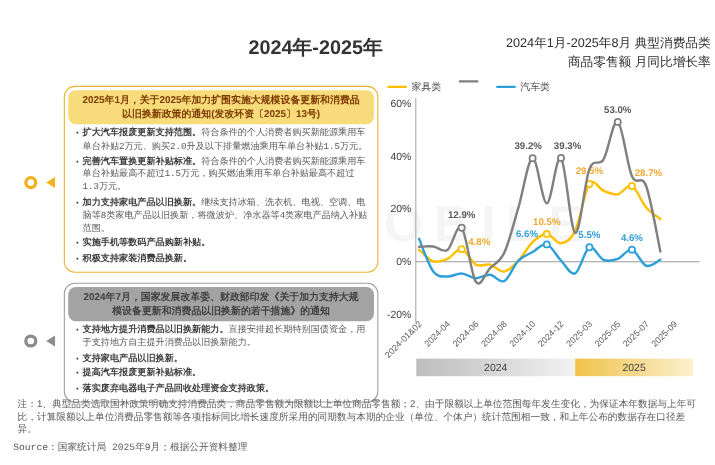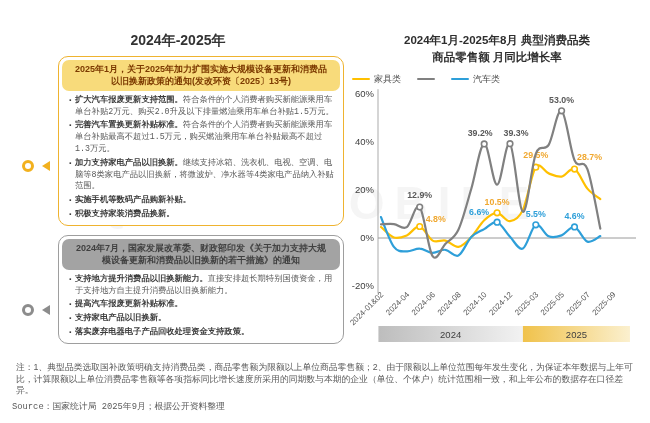--- a/index.html
+++ b/index.html
@@ -5,21 +5,21 @@
   html,body{margin:0;padding:0;}
   body{font-family:"Liberation Sans","DejaVu Sans",sans-serif;}
   #slide{position:relative;width:650px;height:423px;background:#ffffff;overflow:hidden;}
 
   
   #watermark{position:absolute;top:176px;left:92px;font-size:46px;font-weight:bold;
     letter-spacing:10px;color:rgba(60,60,60,0.05);white-space:nowrap;user-select:none;}
 
   
   #left-col{position:absolute;left:8px;top:30px;width:340px;}
-  #left-title{text-align:center;font-size:14px;font-weight:bold;color:#333;line-height:1.55;margin-bottom:4px;}
+  #left-title{text-align:right;font-size:18px;font-weight:bold;color:#333;line-height:1.55;margin-bottom:20px;}
   .policy-box{position:relative;margin-left:50px;width:286px;border-radius:10px;background:#fff;
     box-sizing:border-box;margin-bottom:9px;}
   .box-gold{border:1.5px solid #EFB32F;}
   .box-gray{border:1.5px solid #9E9E9E;}
   .box-header{margin:3px;border-radius:7px;text-align:center;font-size:9px;font-weight:bold;
     line-height:1.4;padding:3px 12px;}
   .box-gold .box-header{background:#F8DB7B;color:#7C3A00;}
   .box-gray .box-header{background:#a3a3a3;color:#404040;}
   .policy-list{list-style:none;margin:2px 0 5px 0;padding:0 9px 0 16px;font-family:Liberation Mono, monospace;}
   .policy-list li{position:relative;font-size:8.3px;line-height:1.42;color:#595959;margin-bottom:2px;}
@@ -29,22 +29,22 @@
   
   .tl-node{position:absolute;width:12px;height:12px;border-radius:50%;background:#fff;box-sizing:border-box;}
   .tl-node.gold{border:3.5px solid #F2B11E;left:22px;top:160px;}
   .tl-node.gray{border:3.5px solid #8C8C8C;left:22px;top:304px;}
   .tl-arrow{position:absolute;width:0;height:0;border-top:5px solid transparent;border-bottom:5px solid transparent;}
   .tl-arrow.gold{border-right:8px solid #F2B11E;left:42px;top:161px;}
   .tl-arrow.gray{border-right:8px solid #8C8C8C;left:42px;top:305px;}
 
   
   #right-col{position:absolute;left:348px;top:32px;width:298px;}
-  #chart-title{text-align:center;font-size:11.5px;font-weight:bold;color:#2e2e2e;line-height:1.5;}
-  #legend{display:flex;align-items:center;gap:16px;margin:6px 0 0 4px;}
+  #chart-title{text-align:right;font-size:11.5px;font-weight:normal;color:#2e2e2e;line-height:1.5;}
+  #legend{display:flex;align-items:flex-start;gap:16px;margin:6px 0 0 4px;}
   .legend-item{display:flex;align-items:center;gap:4px;font-size:9px;color:#4a4a4a;}
   .legend-swatch{width:18px;height:2.6px;border-radius:2px;display:inline-block;}
   #chart-svg{display:block;margin-top:0px;}
 
   
   #footer{position:absolute;left:12px;top:358px;width:628px;}
   #footnote{font-size:8.8px;color:#595959;line-height:1.32;margin:4px;}
   #source-line{font-size:8.8px;color:#595959;margin-top:2px;font-family:Liberation Mono, monospace;}
 </style>
 </head>
@@ -72,22 +72,22 @@
           <li><span class="lead">加力支持家电产品以旧换新。</span>继续支持冰箱、洗衣机、电视、空调、电脑等8类家电产品以旧换新，将微波炉、净水器等4类家电产品纳入补贴范围。</li>
           <li><span class="lead">实施手机等数码产品购新补贴。</span></li>
           <li><span class="lead">积极支持家装消费品换新。</span></li>
         </ul>
     </div>
 
     <div class="policy-box box-gray">
       <div class="box-header">2024年7月，国家发展改革委、财政部印发《关于加力支持大规模设备更新和消费品以旧换新的若干措施》的通知</div>
       <ul class="policy-list">
           <li><span class="lead">支持地方提升消费品以旧换新能力。</span>直接安排超长期特别国债资金，用于支持地方自主提升消费品以旧换新能力。</li>
+          <li><span class="lead">支持家电产品以旧换新。</span></li>
           <li><span class="lead">提高汽车报废更新补贴标准。</span></li>
-          <li><span class="lead">支持家电产品以旧换新。</span></li>
           <li><span class="lead">落实废弃电器电子产品回收处理资金支持政策。</span></li>
         </ul>
     </div>
   </div>
 
   <div id="right-col">
     <div id="chart-title">
       <div>2024年1月-2025年8月 典型消费品类</div>
       <div>商品零售额 月同比增长率</div>
     </div>

